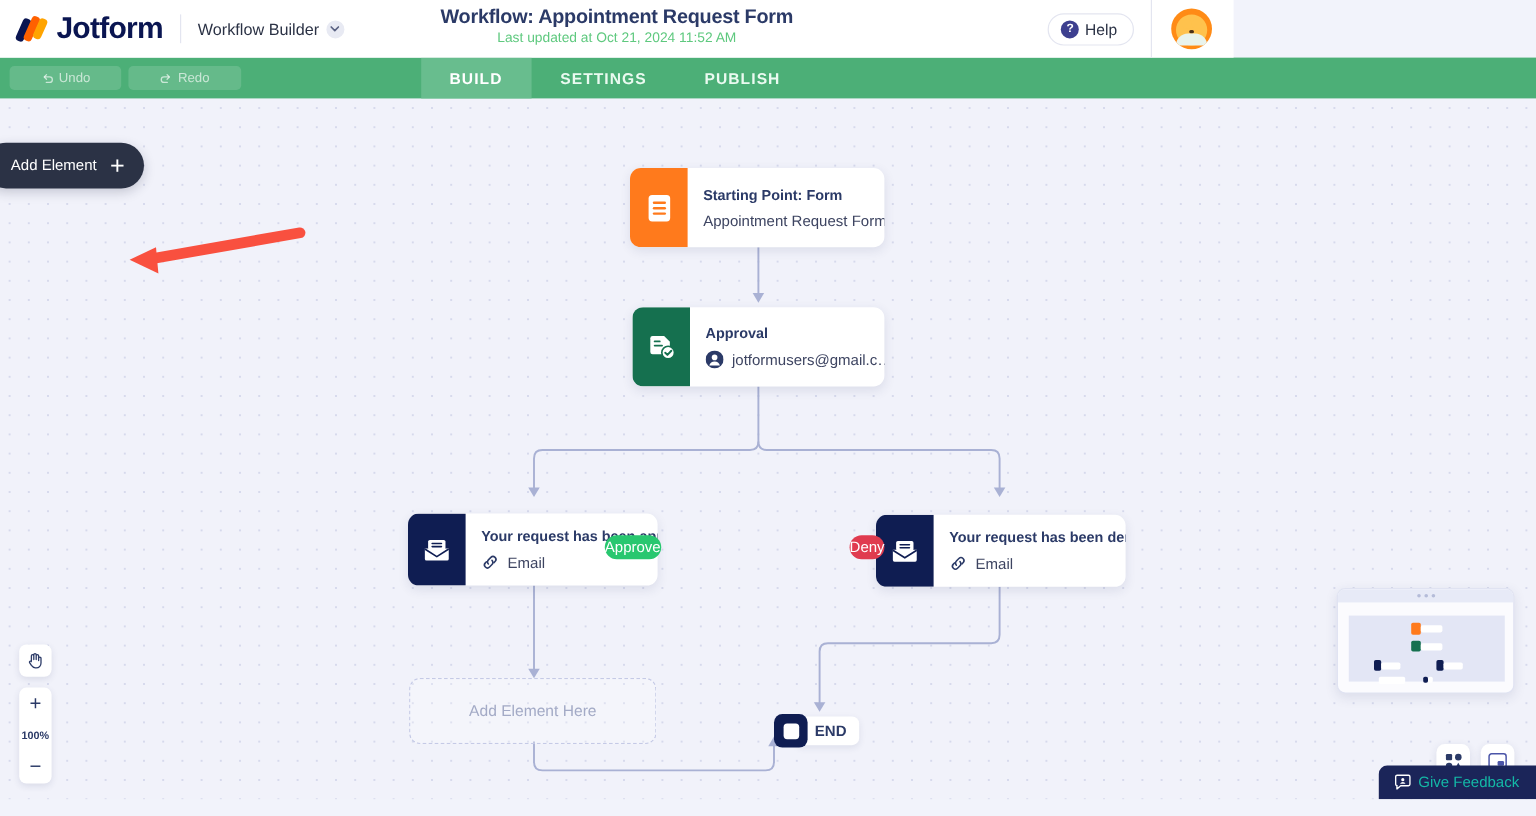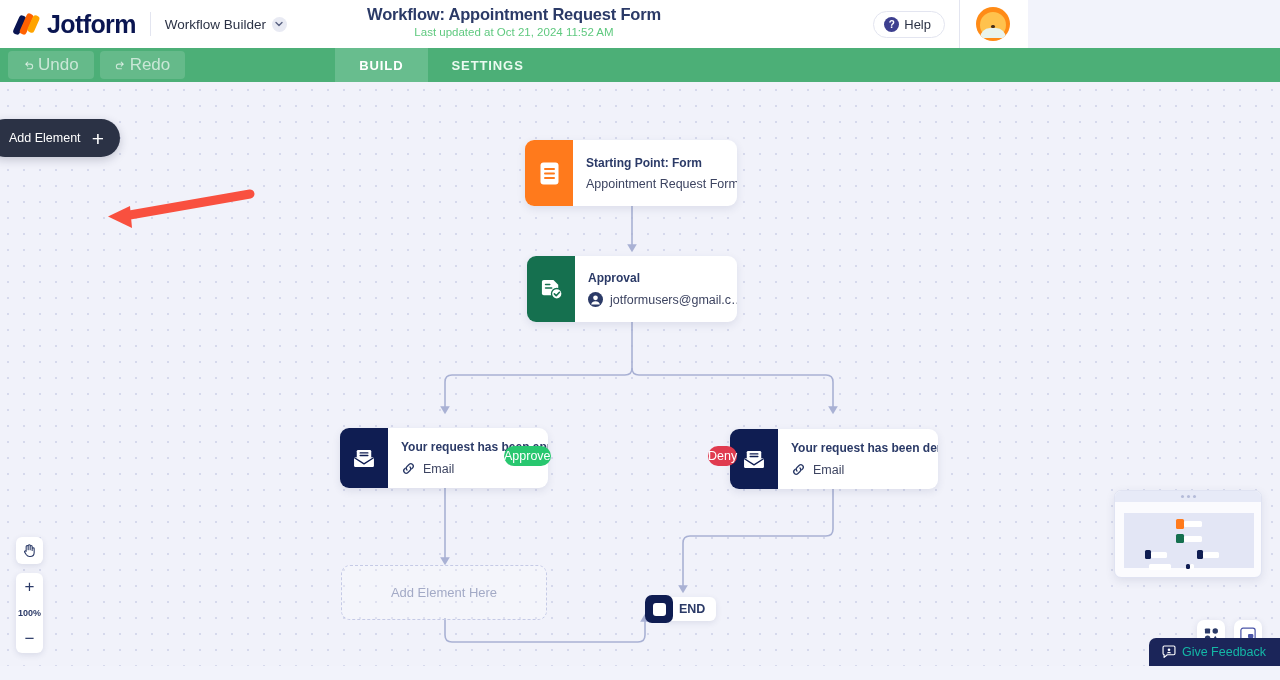--- a/index.html
+++ b/index.html
@@ -92,22 +92,22 @@
     width: 1280px; height: 34px;
     background: #4caf77;
     display: flex; align-items: stretch;
     z-index: 35;
   }
   .tb-left { display: flex; align-items: center; gap: 6px; padding-left: 8px; }
   .tb-btn {
     display: flex; align-items: center; gap: 4px;
     background: rgba(255,255,255,0.14);
     color: rgba(255,255,255,0.65);
-    border-radius: 4px; padding: 4px 15px;
-    font-size: 17px; font-weight: 500; cursor: pointer;
+    border-radius: 4px; padding: 4px 26px;
+    font-size: 11px; font-weight: 500; cursor: pointer;
   }
   .tb-tabs { display: flex; align-items: stretch; margin-left: 150px; }
   .tb-tab {
     display: flex; align-items: center; justify-content: center;
     padding: 0 24px; font-size: 13px; font-weight: bold;
     letter-spacing: 0.9px; color: #eafaf0; cursor: pointer;
   }
   .tb-tab.active { background: #68bd8e; color: #ffffff; }
 
   
@@ -307,20 +307,21 @@
         <svg width="11" height="11" viewBox="0 0 12 12">
             <path d="M8.5 4.5H4a2.5 2.5 0 000 5h3" stroke="rgba(255,255,255,.65)" stroke-width="1.2" fill="none" stroke-linecap="round"></path>
             <path d="M6.8 2.4l2.1 2.1-2.1 2.1" stroke="rgba(255,255,255,.65)" stroke-width="1.2" fill="none" stroke-linecap="round" stroke-linejoin="round"></path>
           </svg>
         <span>Redo</span>
       </div>
     </div>
     <div class="tb-tabs">
       <div class="tb-tab active">BUILD</div>
       <div class="tb-tab">SETTINGS</div>
+      <div class="tb-tab">PUBLISH</div>
     </div>
   </div>
 
   <div class="canvas">
 
     <svg class="wires" width="1280" height="598">
       <defs>
         <marker id="ah" markerWidth="8" markerHeight="8" refX="4" refY="4" orient="auto">
           <path d="M1,1 L6,4 L1,7 z" fill="#a9b1d4"></path>
         </marker>

